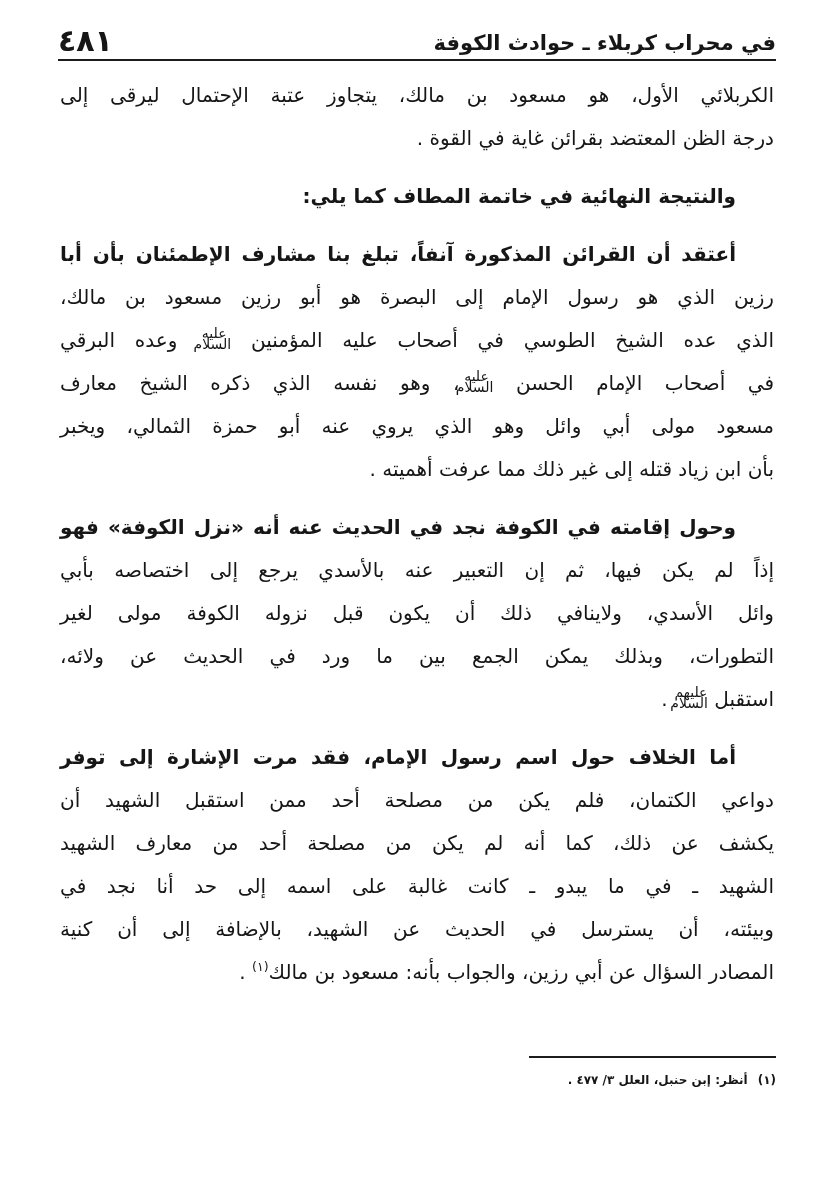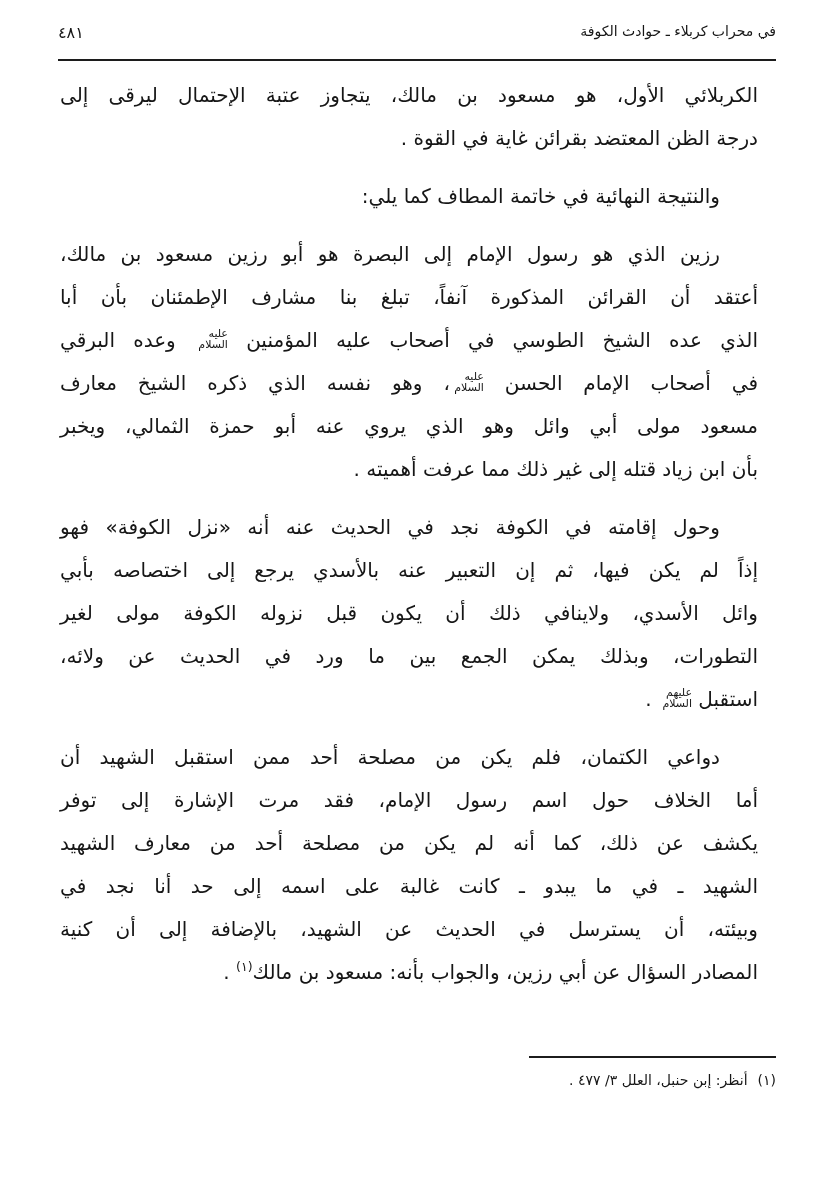--- a/index.html
+++ b/index.html
@@ -18,58 +18,59 @@
   }
   
   .page-header {
     position: absolute;
     top: 20px; right: 60px; left: 58px;
     display: flex;
     justify-content: space-between;
     align-items: flex-end;
   }
   .running-title {
-    font-size: 14px;
-    font-weight: normal;
+    font-size: 21px;
+    font-weight: bold;
     letter-spacing: 0;
   }
   .page-number {
-    font-size: 16px;
-    font-weight: normal;
+    font-size: 30px;
+    font-weight: bold;
     transform: translateY(3px);
   }
   .header-rule {
     position: absolute;
     top: 51px; right: 60px; left: 58px;
     height: 0;
     border: 0;
     border-top: 2.6px solid #1c1c1c;
   }
   
   .page-body {
     position: absolute;
     top: 74px; right: 62px; left: 60px;
     font-size: 20px;
     line-height: 43px;
   }
-  .para { margin: 0 16px 15px 0; }
+  .para { margin: 0 0 15px 0; }
   .para:last-child { margin-bottom: 0; }
   .line {
     text-align: justify;
     text-align-last: justify;
   }
   .line.last {
     text-align-last: right;
   }
-  .para.indent .line:first-child { text-indent: 38px; }
+  .para.indent .line:first-child { text-indent: 38px; font-weight: bold; }
   .honorific {
-    font-size: 11px;
+    font-size: 14px;
     display: inline-block;
     line-height: 11px;
     max-width: 34px;
+    text-align: center;
     vertical-align: middle;
     transform: translateY(-3px);
     white-space: normal;
   }
   .sup {
     font-size: 12.5px;
     vertical-align: super;
     line-height: 0;
   }
   
@@ -79,22 +80,23 @@
   }
   .footnote-rule {
     width: 247px;
     border: 0;
     border-top: 2.2px solid #1c1c1c;
     margin: 0;
     height: 0;
   }
   .footnote-line {
     margin-top: 9px;
-    font-size: 14px;
+    font-size: 12px;
     line-height: 26px;
+    font-weight: bold;
   }
   .footnote-marker { margin-left: 10px; }
 </style>
 </head>
 <body>
 
 <div class="page">
 
   <header class="page-header">
     <div class="running-title">في محراب كربلاء ـ حوادث الكوفة</div>
@@ -105,37 +107,37 @@
 
   <main class="page-body">
       <div class="para">
         <div class="line"><span>الكربلائي الأول، هو مسعود بن مالك، يتجاوز عتبة الإحتمال ليرقى إلى</span></div>
         <div class="line last"><span>درجة الظن المعتضد بقرائن غاية في القوة .</span></div>
       </div>
       <div class="para indent">
         <div class="line last"><span>والنتيجة النهائية في خاتمة المطاف كما يلي:</span></div>
       </div>
       <div class="para indent">
+        <div class="line"><span>أعتقد أن القرائن المذكورة آنفاً، تبلغ بنا مشارف الإطمئنان بأن أبا</span></div>
         <div class="line"><span>رزين الذي هو رسول الإمام إلى البصرة هو أبو رزين مسعود بن مالك،</span></div>
-        <div class="line"><span>أعتقد أن القرائن المذكورة آنفاً، تبلغ بنا مشارف الإطمئنان بأن أبا</span></div>
         <div class="line"><span>الذي عده الشيخ الطوسي في أصحاب عليه المؤمنين </span><span class="honorific">عليه السلام</span><span> وعده البرقي</span></div>
         <div class="line"><span>في أصحاب الإمام الحسن </span><span class="honorific">عليه السلام</span><span>، وهو نفسه الذي ذكره الشيخ معارف</span></div>
         <div class="line"><span>مسعود مولى أبي وائل وهو الذي يروي عنه أبو حمزة الثمالي، ويخبر</span></div>
         <div class="line last"><span>بأن ابن زياد قتله إلى غير ذلك مما عرفت أهميته .</span></div>
       </div>
       <div class="para indent">
         <div class="line"><span>وحول إقامته في الكوفة نجد في الحديث عنه أنه «نزل الكوفة» فهو</span></div>
         <div class="line"><span>إذاً لم يكن فيها، ثم إن التعبير عنه بالأسدي يرجع إلى اختصاصه بأبي</span></div>
         <div class="line"><span>وائل الأسدي، ولاينافي ذلك أن يكون قبل نزوله الكوفة مولى لغير</span></div>
         <div class="line"><span>التطورات، وبذلك يمكن الجمع بين ما ورد في الحديث عن ولائه،</span></div>
         <div class="line last"><span>استقبل </span><span class="honorific">عليهم السلام</span><span> .</span></div>
       </div>
       <div class="para indent">
+        <div class="line"><span>أما الخلاف حول اسم رسول الإمام، فقد مرت الإشارة إلى توفر</span></div>
         <div class="line"><span>دواعي الكتمان، فلم يكن من مصلحة أحد ممن استقبل الشهيد أن</span></div>
-        <div class="line"><span>أما الخلاف حول اسم رسول الإمام، فقد مرت الإشارة إلى توفر</span></div>
         <div class="line"><span>يكشف عن ذلك، كما أنه لم يكن من مصلحة أحد من معارف الشهيد</span></div>
         <div class="line"><span>الشهيد ـ في ما يبدو ـ كانت غالبة على اسمه إلى حد أنا نجد في</span></div>
         <div class="line"><span>وبيئته، أن يسترسل في الحديث عن الشهيد، بالإضافة إلى أن كنية</span></div>
         <div class="line last"><span>المصادر السؤال عن أبي رزين، والجواب بأنه: مسعود بن مالك</span><span class="sup">(١)</span><span> .</span></div>
       </div>
     </main>
 
   <footer class="footnote-area">
     <hr class="footnote-rule">
     <div class="footnote-line">

